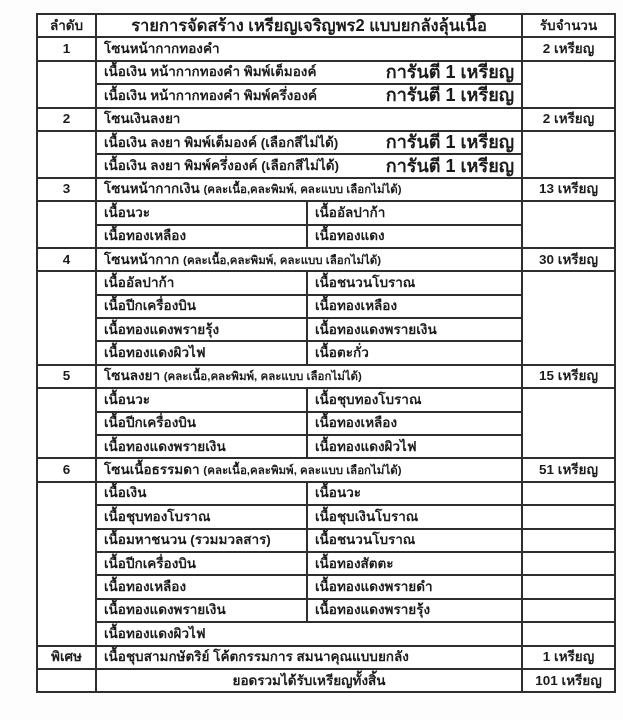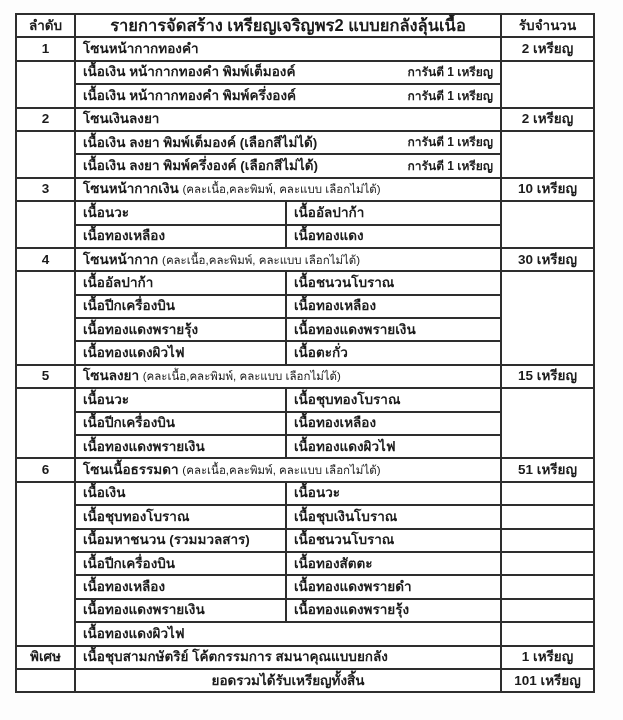--- a/index.html
+++ b/index.html
@@ -1,21 +1,21 @@
 <!DOCTYPE html>
 <html><head>
 <meta charset="utf-8">
 <style>
   html,body{margin:0;padding:0;}
   body{
     width:623px;height:720px;background:#fdfdfd;
     font-family:"Liberation Sans","DejaVu Sans",sans-serif;
     color:#1b1b1b;overflow:hidden;
   }
-  .sheet{padding:13px 22px 0 15px;}
+  .sheet{padding:13px 22px 0 36px;}
   table.t{
     border-collapse:collapse;table-layout:fixed;width:578px;
   }
   table.t td{
     border:2px solid #2e2e2e;
     height:21.4px;line-height:1.05;
     padding:0 7px;vertical-align:middle;
     font-size:13.5px;font-weight:bold;
     overflow:hidden;white-space:nowrap;
     background:#ffffff;
@@ -23,23 +23,23 @@
   td.hd{
     text-align:center;font-size:15.5px;font-weight:bold;height:27px;
   }
   td.hd.main{font-size:16.5px;}
   td.num{text-align:center;font-size:13px;}
   td.amt{text-align:center;font-size:12.5px;}
   .bg-y td, td.bg-y{background:#f9f6c2;}
   .bg-c td, td.bg-c{background:#bfeeec;}
   .bg-g td, td.bg-g{background:#ececec;}
   .ztitle{font-size:14px;}
-  .ztitle .note{font-size:11.5px;font-weight:normal;}
+  .ztitle .note{font-size:11.5px;font-weight:bold;}
   .split{display:flex;justify-content:space-between;align-items:center;}
-  .split .g{font-size:12px;}
+  .split .g{font-size:18px;}
   td.totlab{text-align:center;font-size:13.5px;}
   td.pad8{padding-left:9px;}
 </style>
 </head>
 <body>
 
 <div class="sheet">
 <table class="t">
   <colgroup>
     <col style="width:59px">
@@ -99,21 +99,21 @@
       <div class="split">
         <span>เนื้อเงิน ลงยา พิมพ์ครึ่งองค์ (เลือกสีไม่ได้)</span>
         <span class="g">การันตี 1 เหรียญ</span>
       </div>
     </td>
   </tr>
 
   <tr class="bg-g">
     <td class="num">3</td>
     <td class="ztitle pad8" colspan="2"><span>โซนหน้ากากเงิน</span> <span class="note">(คละเนื้อ,คละพิมพ์, คละแบบ เลือกไม่ได้)</span></td>
-    <td class="amt">10 เหรียญ</td>
+    <td class="amt">13 เหรียญ</td>
   </tr>
   <tr>
     <td rowspan="2"></td>
     <td>เนื้อนวะ</td>
     <td>เนื้ออัลปาก้า</td>
     <td rowspan="2"></td>
   </tr>
   <tr>
     <td>เนื้อทองเหลือง</td>
     <td>เนื้อทองแดง</td>

